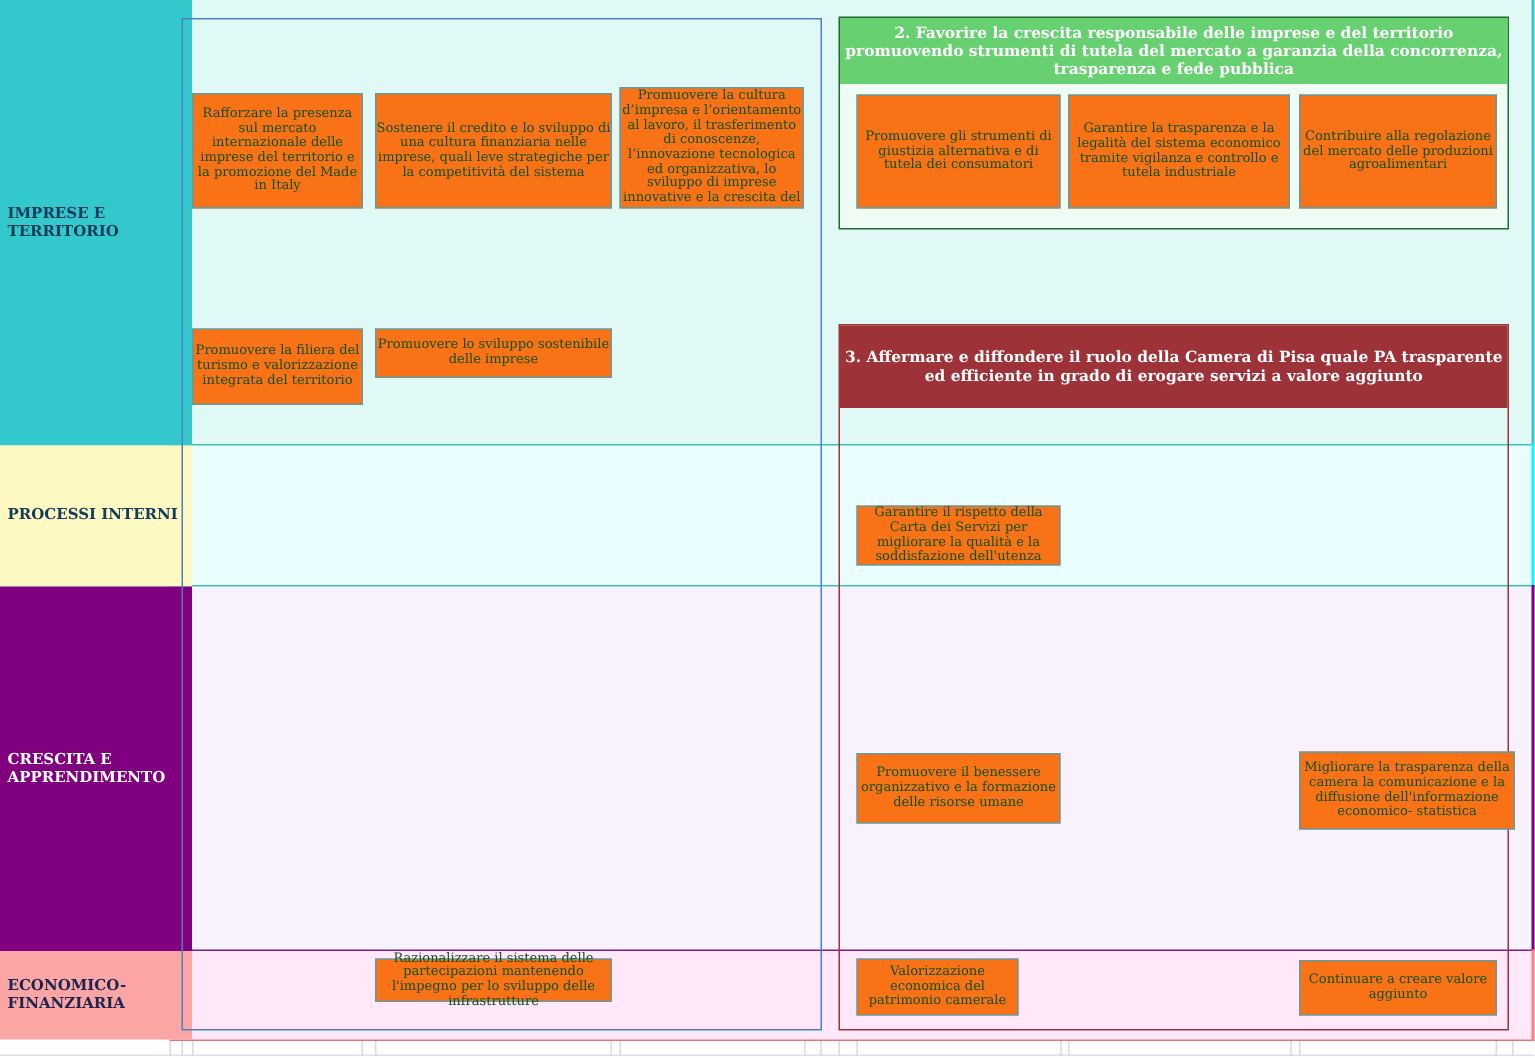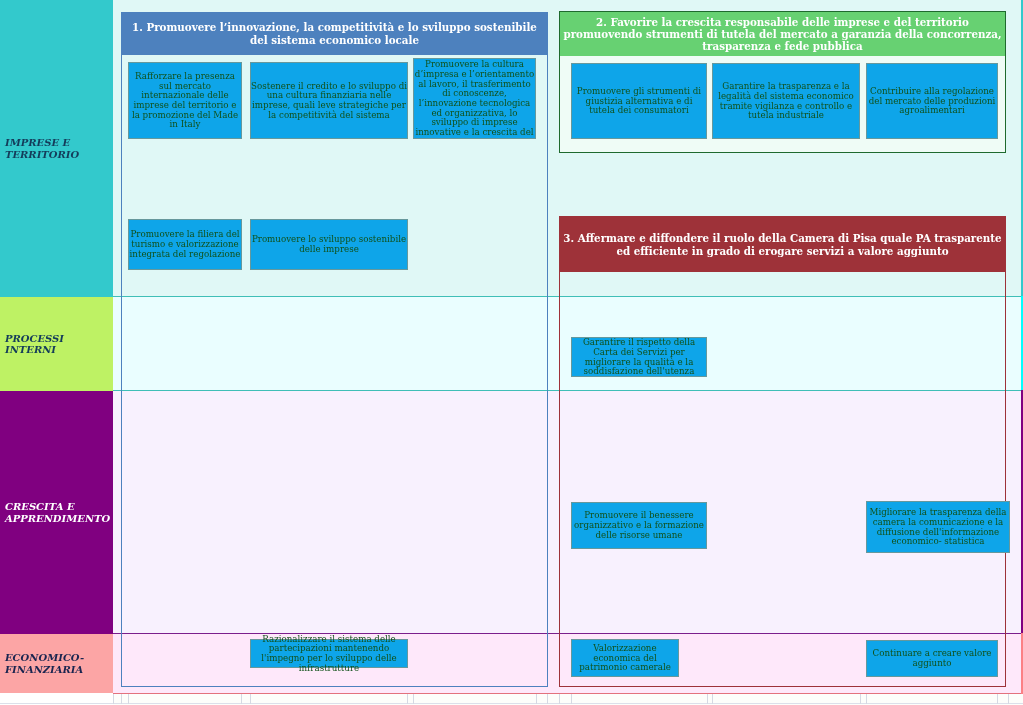--- a/index.html
+++ b/index.html
@@ -3,34 +3,34 @@
 <meta charset="utf-8">
 <title>Mappa strategica</title>
 <style>
   html,body{margin:0;padding:0;background:#ffffff;}
   body{width:1023px;height:705px;overflow:hidden;
        font-family:"DejaVu Serif",serif;-webkit-font-smoothing:antialiased;}
   #root{position:relative;width:1023px;height:705px;background:#ffffff;}
   .abs{position:absolute;box-sizing:border-box;}
 
   
-  .persp{left:0;width:113px;display:flex;align-items:center;font-style:italic;}
+  .persp{left:0;width:128px;display:flex;align-items:center;}
   .persp .lbl{font-family:"DejaVu Serif",serif;font-weight:bold;font-size:10px;
               line-height:11.5px;padding-left:5px;padding-right:1px;}
 
   
   .strip{left:113px;width:910px;}
 
   
   .ghead{display:flex;align-items:center;justify-content:center;text-align:center;
          font-family:"DejaVu Serif",serif;font-weight:bold;color:#FFFFFF;
          font-size:10.3px;line-height:12.3px;padding:0 2px;}
 
   
-  .card{background:#0ea5e9;border:1px solid #66989C;display:flex;align-items:center;
+  .card{background:#f97316;border:1px solid #66989C;display:flex;align-items:center;
         justify-content:center;text-align:center;overflow:visible;
         font-family:"DejaVu Serif",serif;font-size:8.7px;line-height:9.7px;
         color:#11511A;padding:1px 0 0 0;}
   .card > span{display:block;width:100%;flex:0 0 auto;}
 
   
   .vgrid{width:1px;background:#D5D9E3;}
 </style>
 </head>
 <body>
@@ -68,60 +68,57 @@
   <div class="abs vgrid" style="left:1008px;top:694px;height:10px;"></div>
 
   <div class="abs" style="left:1021px;top:0;width:2px;height:297px;background:#33C9CC;"></div>
   <div class="abs" style="left:1021px;top:296px;width:2px;height:95px;background:#00FFFF;"></div>
   <div class="abs" style="left:1021px;top:390px;width:2px;height:244px;background:#800080;"></div>
   <div class="abs" style="left:1021px;top:633px;width:2px;height:61px;background:#FC8084;"></div>
 
   <div class="abs persp" style="top:0;height:297px;background:#33C9CC;">
     <span class="lbl" style="color:#143C5A;">IMPRESE E TERRITORIO</span>
   </div>
-  <div class="abs persp" style="top:297px;height:94px;background:#bef264;">
+  <div class="abs persp" style="top:297px;height:94px;background:#fef9c3;">
     <span class="lbl" style="color:#143C5A;">PROCESSI INTERNI</span>
   </div>
   <div class="abs persp" style="top:391px;height:243px;background:#800080;">
     <span class="lbl" style="color:#FFFFFF;">CRESCITA E APPRENDIMENTO</span>
   </div>
   <div class="abs persp" style="top:634px;height:59px;background:#fca5a5;">
     <span class="lbl" style="color:#1A2550;">ECONOMICO-FINANZIARIA</span>
   </div>
 
   <div class="abs" style="left:121px;top:12px;width:427px;height:675px;border:1px solid #4D81BE;"></div>
 
   <div class="abs" style="left:559px;top:216px;width:447px;height:471px;border:1px solid #9E3239;"></div>
 
   <div class="abs" style="left:559px;top:11px;width:447px;height:142px;border:1px solid #1F6A2E;background:#EFFCF6;"></div>
 
-  <div class="abs ghead" style="left:121px;top:12px;width:427px;height:43px;background:#4D81BE;">
-    <span>1. Promuovere l’innovazione, la competitività e lo sviluppo sostenibile del sistema economico locale</span>
-  </div>
   <div class="abs ghead" style="left:560px;top:12px;width:445px;height:44px;background:#67D172;">
     <span>2. Favorire la crescita responsabile delle imprese e del territorio promuovendo strumenti di tutela del mercato a garanzia della concorrenza, trasparenza e fede pubblica</span>
   </div>
   <div class="abs ghead" style="left:560px;top:217px;width:445px;height:55px;background:#9E3239;">
     <span>3. Affermare e diffondere il ruolo della Camera di Pisa quale PA trasparente ed efficiente in grado di erogare servizi a valore aggiunto</span>
   </div>
 
   <div class="abs card" style="left:128px;top:62px;width:114px;height:77px;">
     <span>Rafforzare la presenza sul mercato internazionale delle imprese del territorio e la promozione del Made in Italy</span>
     </div>
   <div class="abs card" style="left:250px;top:62px;width:158px;height:77px;">
     <span>Sostenere il credito e lo sviluppo di una cultura finanziaria nelle imprese, quali leve strategiche per la competitività del sistema</span>
     </div>
   <div class="abs card" style="left:413px;top:58px;width:123px;height:81px;">
     <span>Promuovere la cultura d’impresa e l’orientamento al lavoro, il trasferimento di conoscenze, l’innovazione tecnologica ed organizzativa, lo sviluppo di imprese innovative e la crescita del</span>
     </div>
 
   <div class="abs card" style="left:128px;top:219px;width:114px;height:51px;">
-    <span>Promuovere la filiera del turismo e valorizzazione integrata del regolazione</span>
+    <span>Promuovere la filiera del turismo e valorizzazione integrata del territorio</span>
     </div>
-  <div class="abs card" style="left:250px;top:219px;width:158px;height:51px;">
+  <div class="abs card" style="left:250px;top:219px;width:158px;height:33px;">
     <span>Promuovere lo sviluppo sostenibile delle imprese</span>
     </div>
 
   <div class="abs card" style="left:571px;top:63px;width:136px;height:76px;">
     <span style="width:128px;">Promuovere gli strumenti di giustizia alternativa e di tutela dei consumatori</span>
     </div>
   <div class="abs card" style="left:712px;top:63px;width:148px;height:76px;">
     <span>Garantire la trasparenza e la legalità del sistema economico tramite vigilanza e controllo e tutela industriale</span>
     </div>
   <div class="abs card" style="left:866px;top:63px;width:132px;height:76px;">

